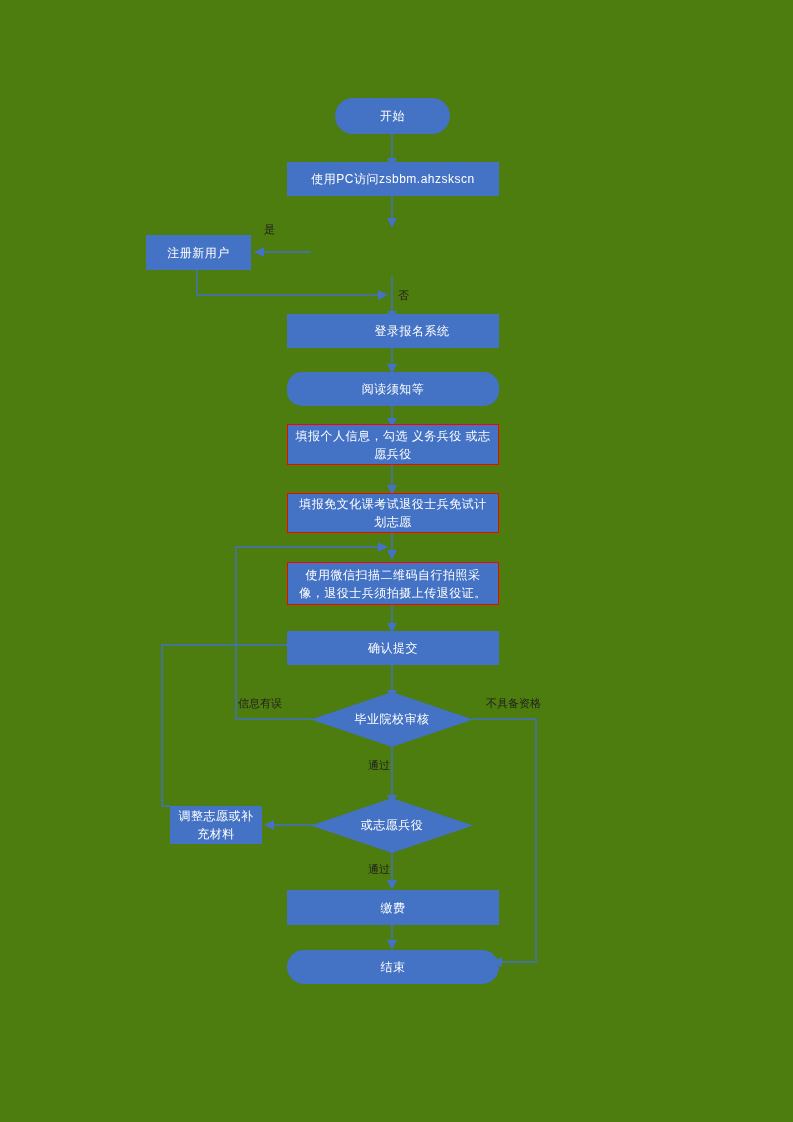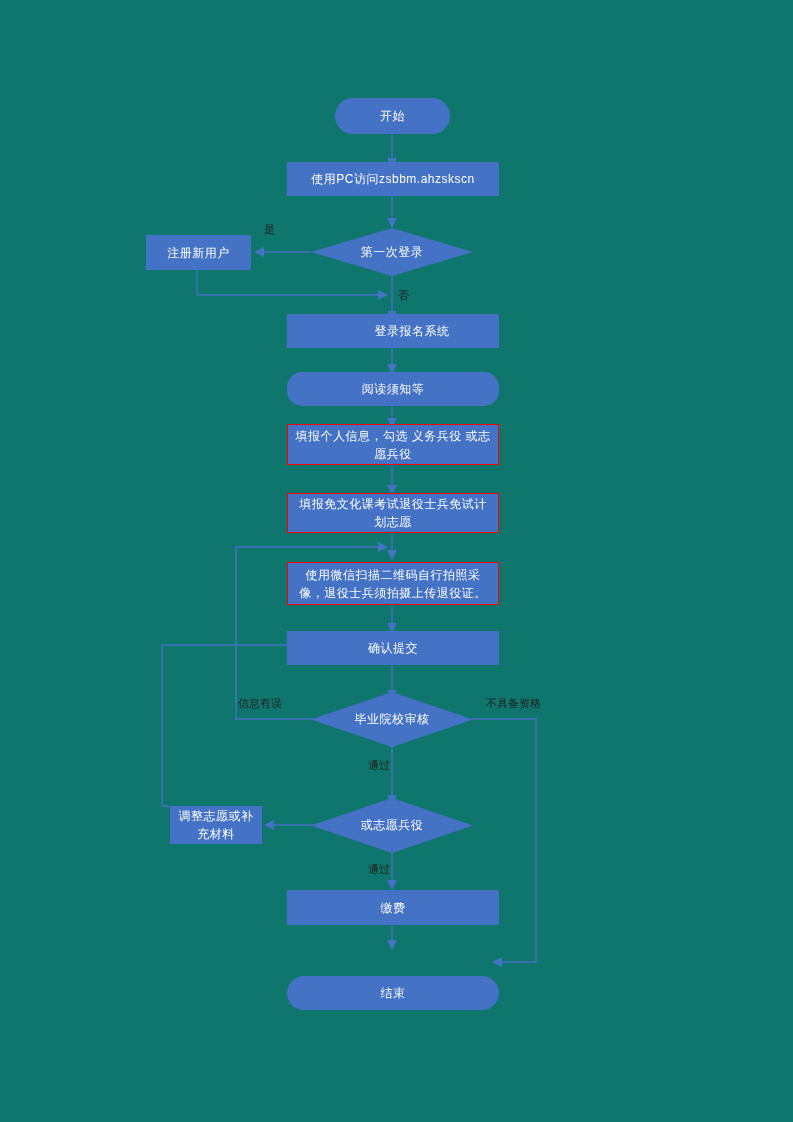--- a/index.html
+++ b/index.html
@@ -7,21 +7,21 @@
     padding: 0;
     background: #ffffff;
   }
   body {
     font-family: "Liberation Sans", sans-serif;
   }
   #page {
     position: relative;
     width: 793px;
     height: 1122px;
-    background: #0f766e;
+    background: #4d7c0f;
     overflow: hidden;
   }
   .node {
     position: absolute;
     box-sizing: border-box;
     display: flex;
     align-items: center;
     justify-content: center;
     text-align: center;
     color: #ffffff;
@@ -147,24 +147,20 @@
   </svg>
 
   <div class="node terminator" style="left:335px; top:98px; width:115px; height:36px;">
     <span>开始</span>
   </div>
 
   <div class="node rect" style="left:287px; top:162px; width:212px; height:34px;">
     <span>使用PC访问zsbbm.ahzskscn</span>
   </div>
 
-  <div class="diamond-wrap" style="left:311px; top:228px; width:162px; height:48px;">
-    <div class="diamond-shape"></div>
-    <div class="diamond-label">第一次登录</div>
-  </div>
 
   <div class="node rect" style="left:146px; top:235px; width:105px; height:35px;">
     <span>注册新用户</span>
   </div>
 
   <div class="node rect" style="left:287px; top:314px; width:212px; height:34px;padding-left:44px;">
     <span>登录报名系统</span>
   </div>
 
   <div class="node rect" style="left:287px; top:372px; width:212px; height:34px;border-radius:15px;">
@@ -198,21 +194,21 @@
 
   <div class="diamond-wrap" style="left:311px; top:798px; width:162px; height:55px;">
     <div class="diamond-shape"></div>
     <div class="diamond-label">或志愿兵役</div>
   </div>
 
   <div class="node rect" style="left:287px; top:890px; width:212px; height:35px;">
     <span>缴费</span>
   </div>
 
-  <div class="node terminator" style="left:287px; top:950px; width:212px; height:34px;margin-top:26px;">
+  <div class="node terminator" style="left:287px; top:950px; width:212px; height:34px;">
     <span>结束</span>
   </div>
 
   <div class="edge-label" style="left:264px; top:222px;">是</div>
   <div class="edge-label" style="left:398px; top:288px;">否</div>
   <div class="edge-label" style="left:238px; top:696px;">信息有误</div>
   <div class="edge-label" style="left:368px; top:758px;">通过</div>
   <div class="edge-label" style="left:368px; top:862px;">通过</div>
   <div class="edge-label" style="left:486px; top:696px;">不具备资格</div>
 

